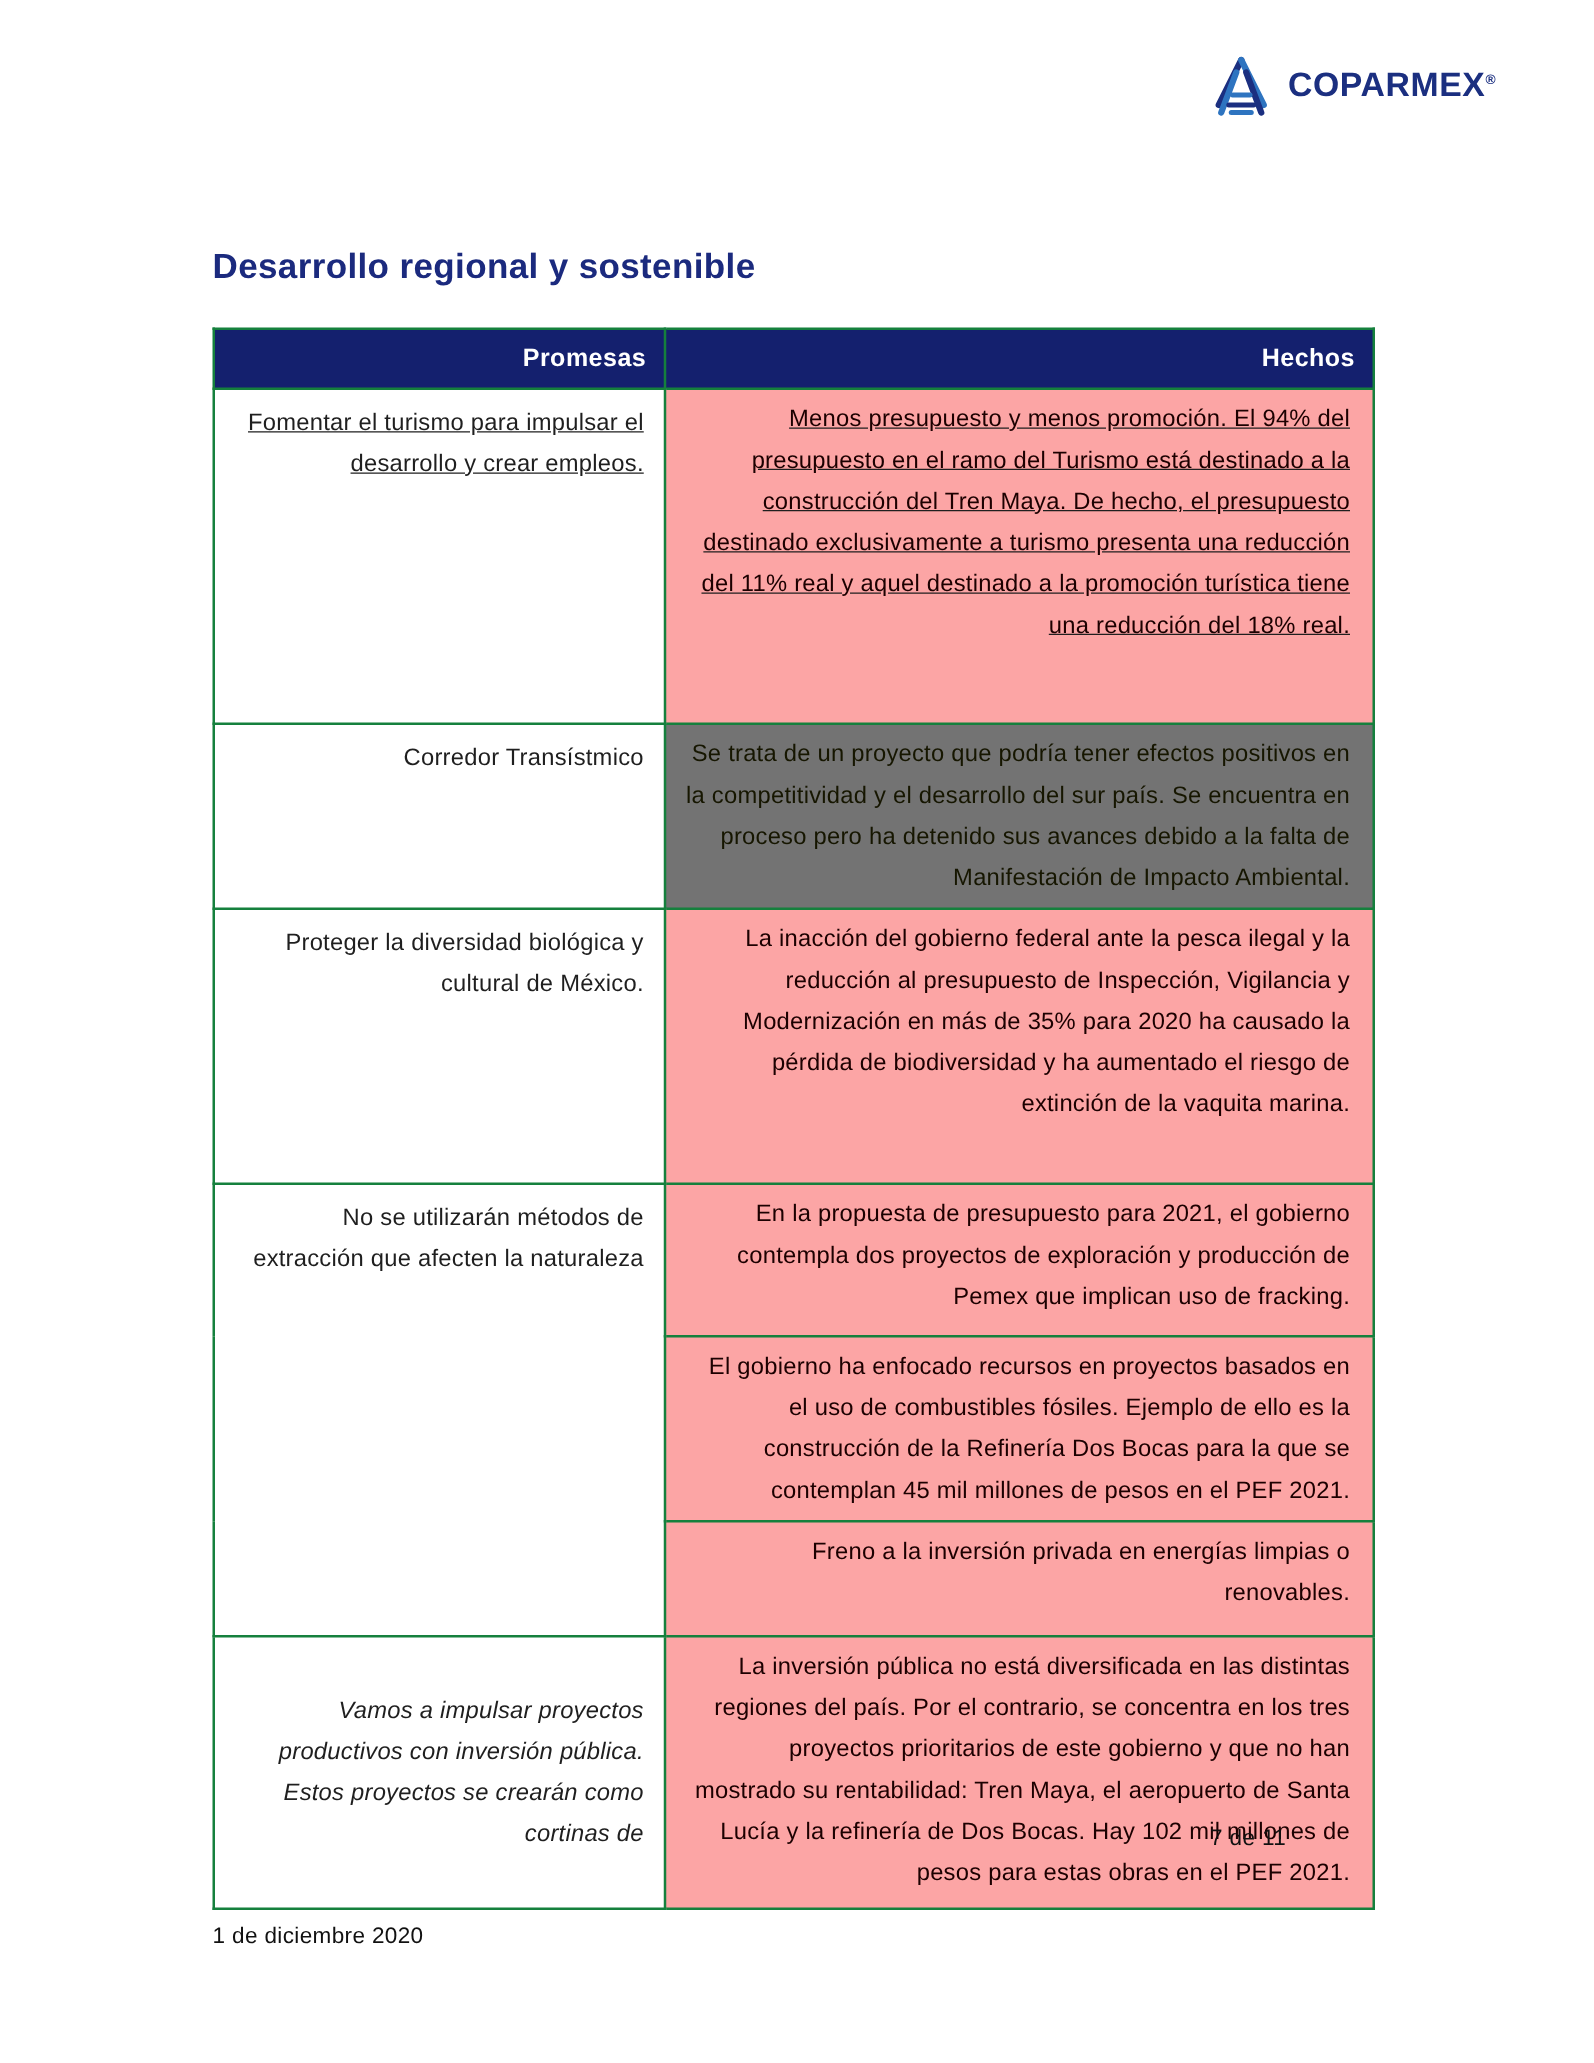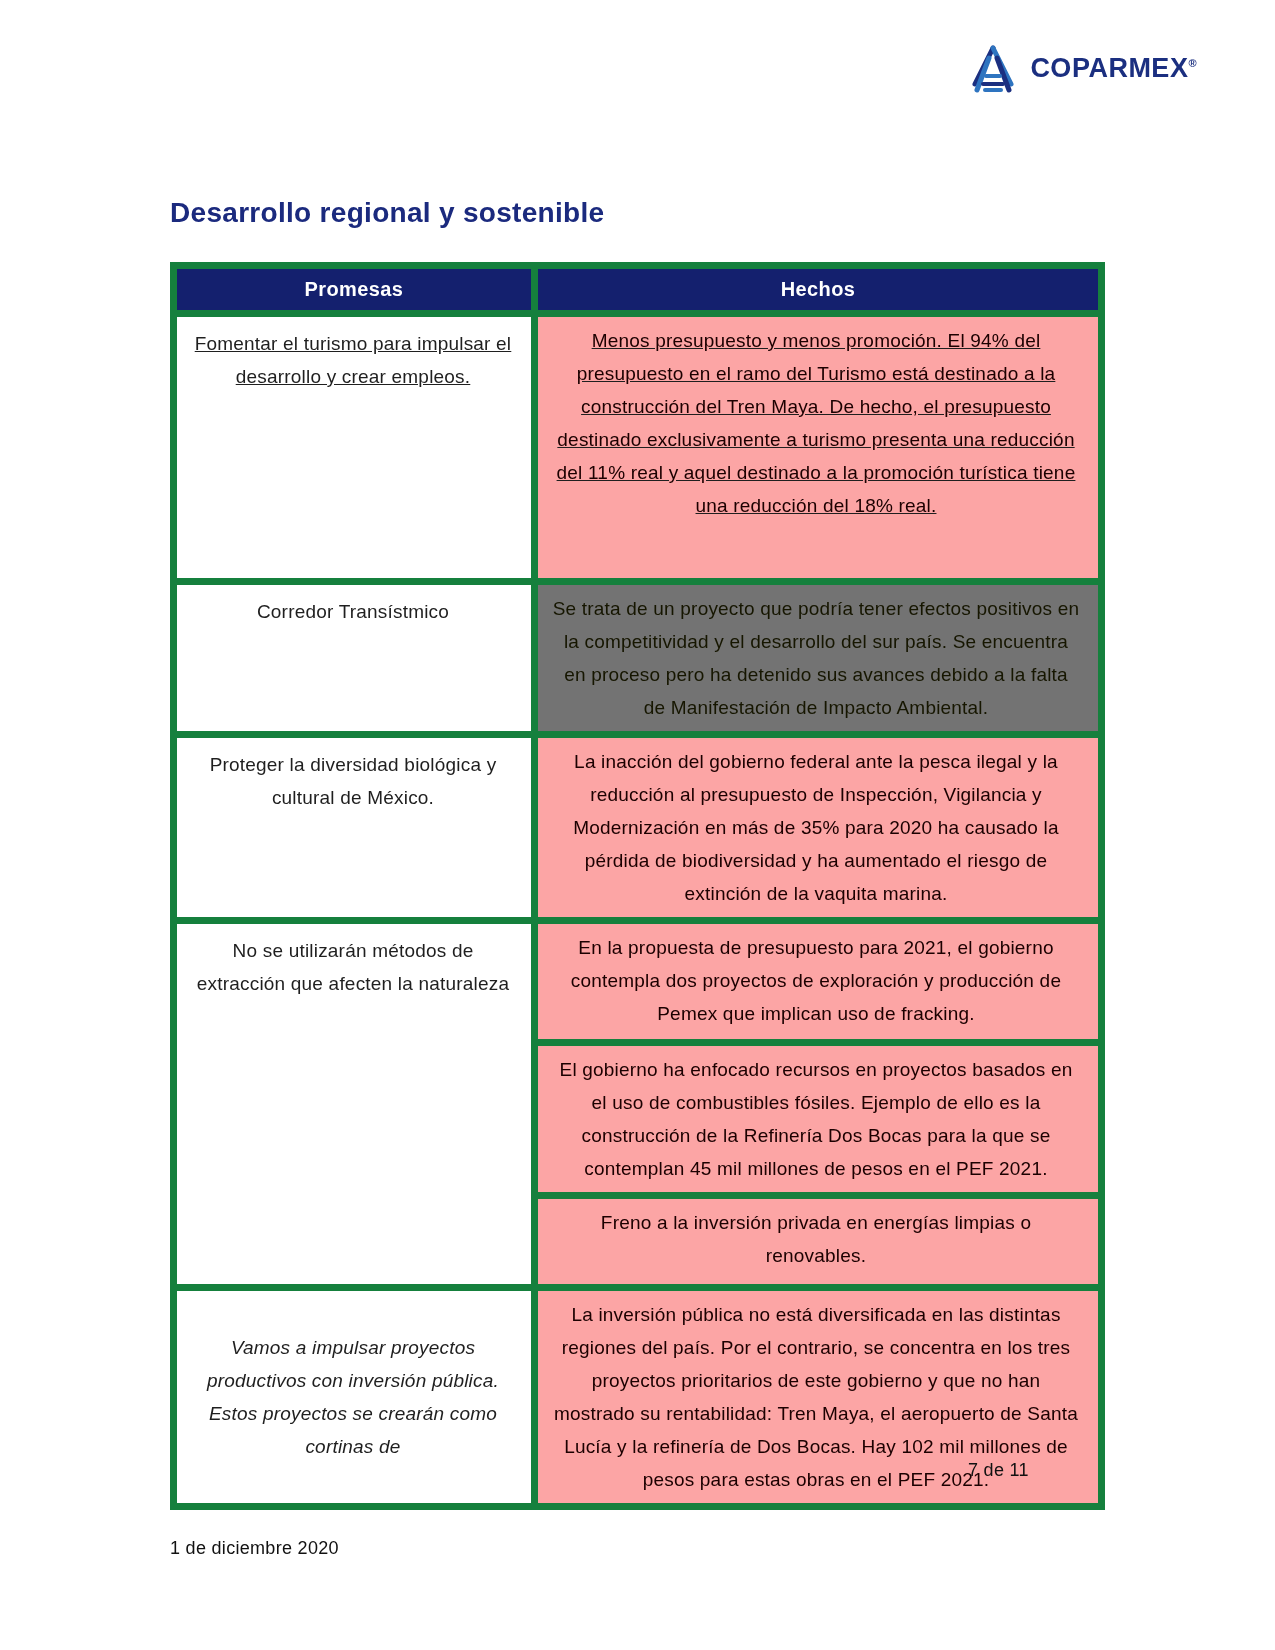--- a/index.html
+++ b/index.html
@@ -52,26 +52,26 @@
   
   .promise-table {
     position: absolute;
     left: 170px;
     top: 262px;
     width: 928px;
     border-collapse: collapse;
     table-layout: fixed;
   }
   .promise-table td, .promise-table th {
-    border: 7px solid #15803d;
+    border: 2px solid #15803d;
     vertical-align: top;
     font-size: 19px;
     line-height: 33px;
     letter-spacing: 0.2px;
-    text-align: center;
+    text-align: right;
     margin-top: 36px;
   }
   .promise-table th {
     background: #14206e;
     color: #ffffff;
     font-weight: bold;
     font-size: 20px;
     height: 48px;
     vertical-align: middle;
     padding: 4px 14px;
@@ -82,21 +82,21 @@
     color: #1f1f1f;
     padding: 10px 16px 10px 14px;
   }
   td.promise-cell.v-center { vertical-align: middle; font-style: italic; }
   td.fact-cell { padding: 7px 18px 7px 14px; color: #1c0000; }
   td.fact-negative { background: #fca5a5; }
   td.fact-mixed   { background: #737373; color: #161600; }
 
   tr.row-1 { height: 268px; text-decoration: underline; }
   tr.row-2 { height: 148px; }
-  tr.row-3 { height: 184px; }
+  tr.row-3 { height: 220px; }
   tr.row-4a { height: 122px; }
   tr.row-4b { height: 146px; }
   tr.row-4c { height: 92px; }
   tr.row-5 { height: 218px; }
 
   
   .footer-date {
     position: absolute;
     left: 170px;
     top: 1538px;

